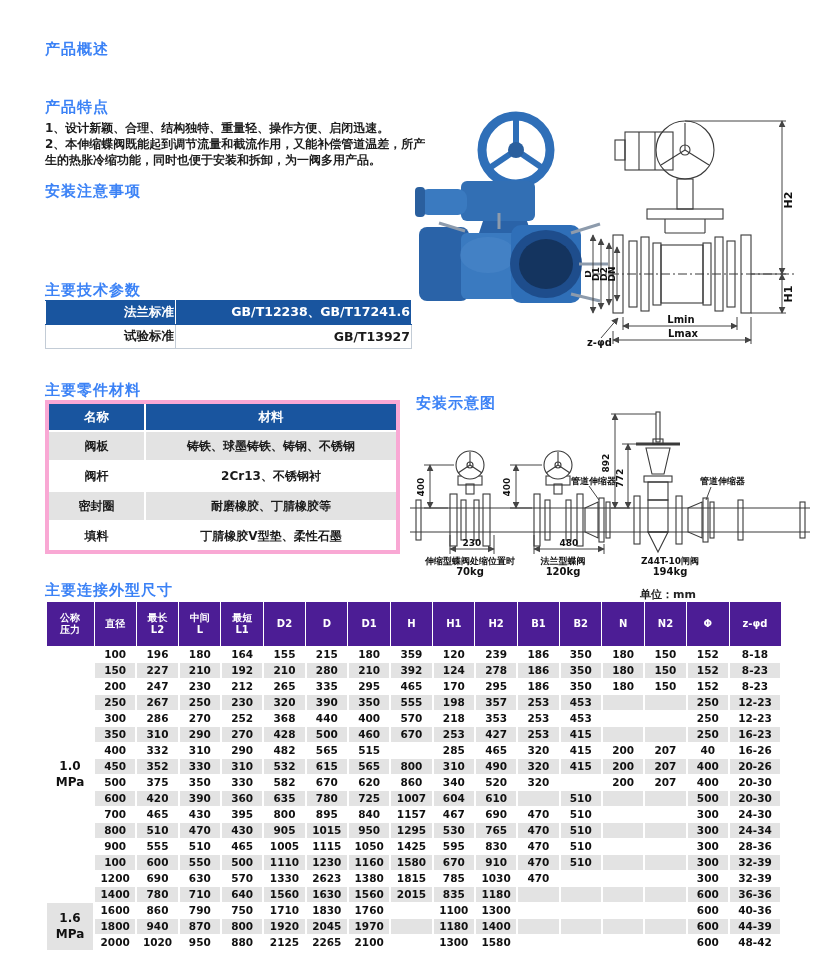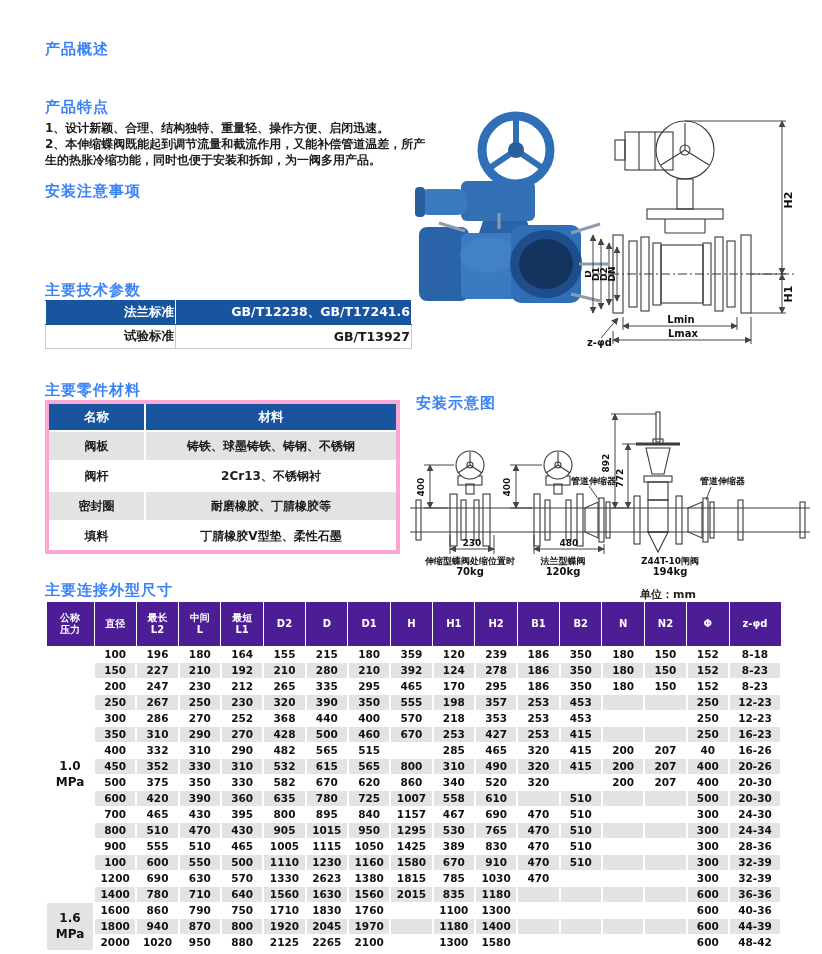--- a/index.html
+++ b/index.html
@@ -503,21 +503,21 @@
         </tr>
         <tr class="odd">
           <td>600</td>
           <td>420</td>
           <td>390</td>
           <td>360</td>
           <td>635</td>
           <td>780</td>
           <td>725</td>
           <td>1007</td>
-          <td>558</td>
+          <td>604</td>
           <td>610</td>
           <td></td>
           <td>510</td>
           <td></td>
           <td></td>
           <td>500</td>
           <td>20-30</td>
         </tr>
         <tr class="even">
           <td>700</td>
@@ -557,21 +557,21 @@
         </tr>
         <tr class="even">
           <td>900</td>
           <td>555</td>
           <td>510</td>
           <td>465</td>
           <td>1005</td>
           <td>1115</td>
           <td>1050</td>
           <td>1425</td>
-          <td>389</td>
+          <td>595</td>
           <td>830</td>
           <td>470</td>
           <td>510</td>
           <td></td>
           <td></td>
           <td>300</td>
           <td>28-36</td>
         </tr>
         <tr class="odd">
           <td>100</td>

